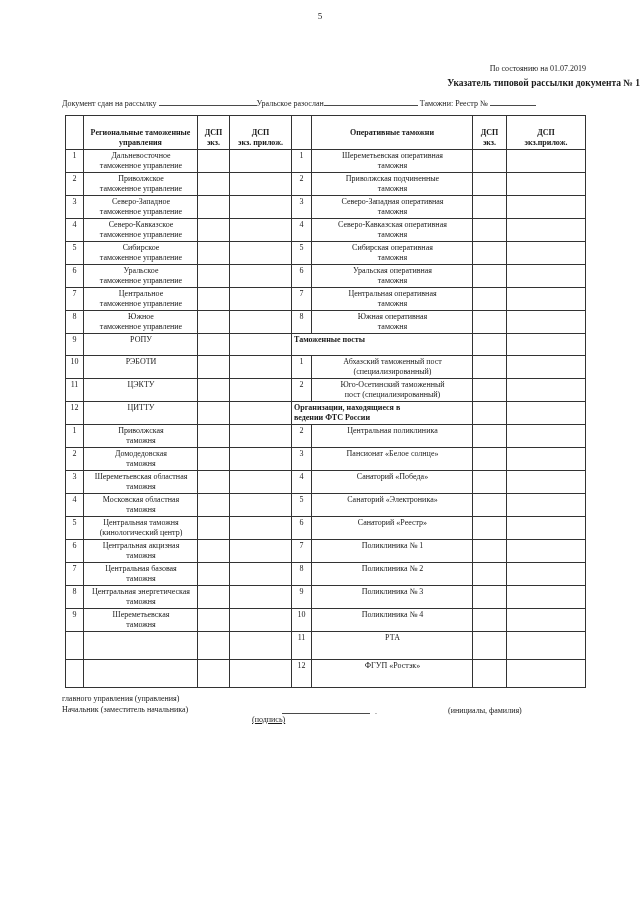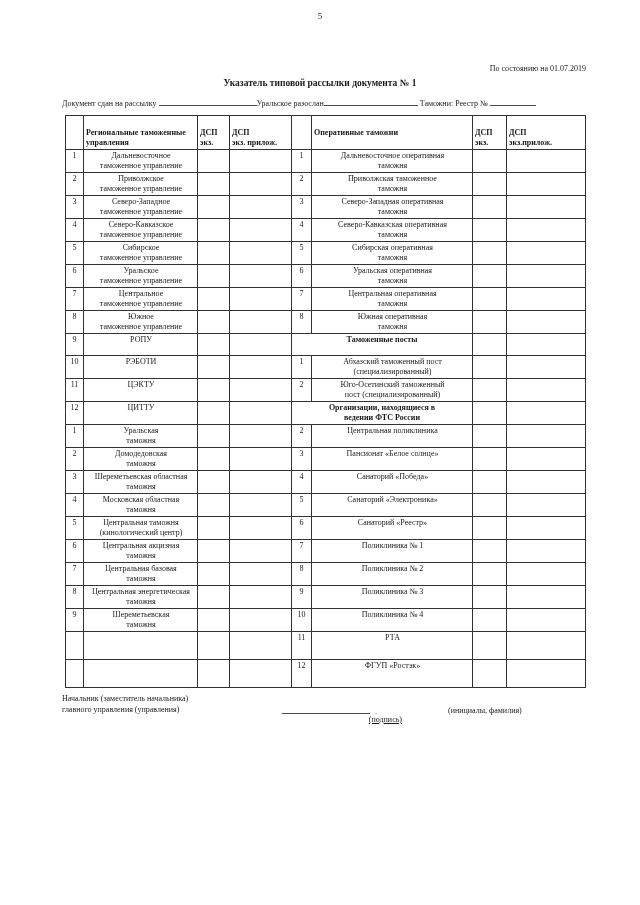--- a/index.html
+++ b/index.html
@@ -1,40 +1,40 @@
 <!DOCTYPE html>
 <html><head>
 <meta charset="utf-8">
 <style>
   html,body{margin:0;padding:0;width:640px;height:905px;overflow:hidden;
     background:#ffffff;color:#1a1a1a;
     font-family:"Liberation Serif","DejaVu Serif",serif;}
   .page{position:relative;width:640px;height:905px;background:#fff;}
   .page-number{text-align:center;padding-top:11px;font-size:9px;}
   .status-line{text-align:right;margin:43px 54px 0 0;font-size:8px;padding-left:16px;}
-  .doc-title{text-align:center;font-weight:bold;font-size:9.5px;margin-top:5px;}
+  .doc-title{text-align:right;font-weight:bold;font-size:9.5px;margin-top:5px;}
   .doc-lines{margin:8px 50px 0 62px;font-size:8px;}
   .doc-line{margin-bottom:7px;white-space:nowrap;}
   .blank{display:inline-block;border-bottom:1px solid #4a4a4a;height:9px;vertical-align:baseline;}
   .w72{width:72px}.w112{width:112px}.w55{width:55px}
   .w98{width:98px}.w94{width:94px}.w46{width:46px}
   table.dist{border-collapse:collapse;table-layout:fixed;width:520px;margin:4px 0 0 65px;}
   table.dist th,table.dist td{border:1px solid #333333;font-size:8px;line-height:10px;
     vertical-align:top;padding:1px 2px;overflow:hidden;}
-  table.dist thead th{font-weight:bold;text-align:left;white-space:pre-line;height:20px;padding-top:12px;}
+  table.dist thead th{font-weight:bold;text-align:center;white-space:pre-line;height:20px;padding-top:12px;}
   table.dist td.num{text-align:center;padding:1px 0;}
   table.dist td.name{white-space:pre-line;text-align:center;padding-left:3px;}
-  table.dist td.section{font-weight:bold;text-align:center;white-space:pre-line;}
+  table.dist td.section{font-weight:bold;text-align:left;white-space:pre-line;}
   table.dist tbody tr{height:22px;}
   table.dist tbody tr.tall{height:28px;}
   .footer{position:relative;margin:5px 55px 0 62px;font-size:8px;line-height:11px;height:70px;}
   .footer .line{white-space:nowrap;}
   .sig-line{position:absolute;left:220px;top:12px;width:88px;border-bottom:1px solid #4a4a4a;height:8px;}
   .sig-mark{position:absolute;left:313px;top:13px;font-size:8px;}
-  .sig-caption{position:absolute;left:190px;top:21px;width:150px;text-align:right;text-decoration:underline;}
+  .sig-caption{position:absolute;left:190px;top:21px;width:150px;text-align:left;text-decoration:underline;}
   .initials-caption{position:absolute;left:386px;top:12px;}
 </style>
 </head>
 <body>
 
 <div class="page">
 
   <div class="page-number">5</div>
 
   <div class="status-line">По состоянию на 01.07.2019</div>
@@ -74,33 +74,33 @@
       </tr>
     </thead>
     <tbody id="table-body">
         <tr>
           <td class="num">1</td>
           <td class="name">Дальневосточное
 таможенное управление</td>
           <td class="dsp"></td>
           <td class="dsp"></td>
           <td class="num">1</td>
-          <td class="name">Дальневосточное оперативная
+          <td class="name">Шереметьевская оперативная
 таможня</td>
           <td class="dsp"></td>
           <td class="dsp"></td>
         </tr>
         <tr>
           <td class="num">2</td>
           <td class="name">Приволжское
 таможенное управление</td>
           <td class="dsp"></td>
           <td class="dsp"></td>
           <td class="num">2</td>
-          <td class="name">Приволжская таможенное
+          <td class="name">Приволжская подчиненные
 таможня</td>
           <td class="dsp"></td>
           <td class="dsp"></td>
         </tr>
         <tr>
           <td class="num">3</td>
           <td class="name">Северо-Западное
 таможенное управление</td>
           <td class="dsp"></td>
           <td class="dsp"></td>
@@ -206,21 +206,21 @@
           <td class="name">ЦИТТУ</td>
           <td class="dsp"></td>
           <td class="dsp"></td>
           <td colspan="2" class="section">Организации, находящиеся в
 ведении ФТС России</td>
           <td class="dsp"></td>
           <td class="dsp"></td>
         </tr>
         <tr>
           <td class="num">1</td>
-          <td class="name">Уральская
+          <td class="name">Приволжская
 таможня</td>
           <td class="dsp"></td>
           <td class="dsp"></td>
           <td class="num">2</td>
           <td class="name">Центральная поликлиника</td>
           <td class="dsp"></td>
           <td class="dsp"></td>
         </tr>
         <tr>
           <td class="num">2</td>
@@ -327,21 +327,21 @@
           <td class="dsp"></td>
           <td class="num">12</td>
           <td class="name">ФГУП «Ростэк»</td>
           <td class="dsp"></td>
           <td class="dsp"></td>
         </tr>
       </tbody>
   </table>
 
   <div class="footer">
+    <div class="line">главного управления (управления)</div>
     <div class="line">Начальник (заместитель начальника)</div>
-    <div class="line">главного управления (управления)</div>
     <span class="sig-line"></span>
     <span class="sig-mark">.</span>
     <span class="sig-caption">(подпись)</span>
     <span class="initials-caption">(инициалы, фамилия)</span>
   </div>
 
 </div>
 
 </body></html>

